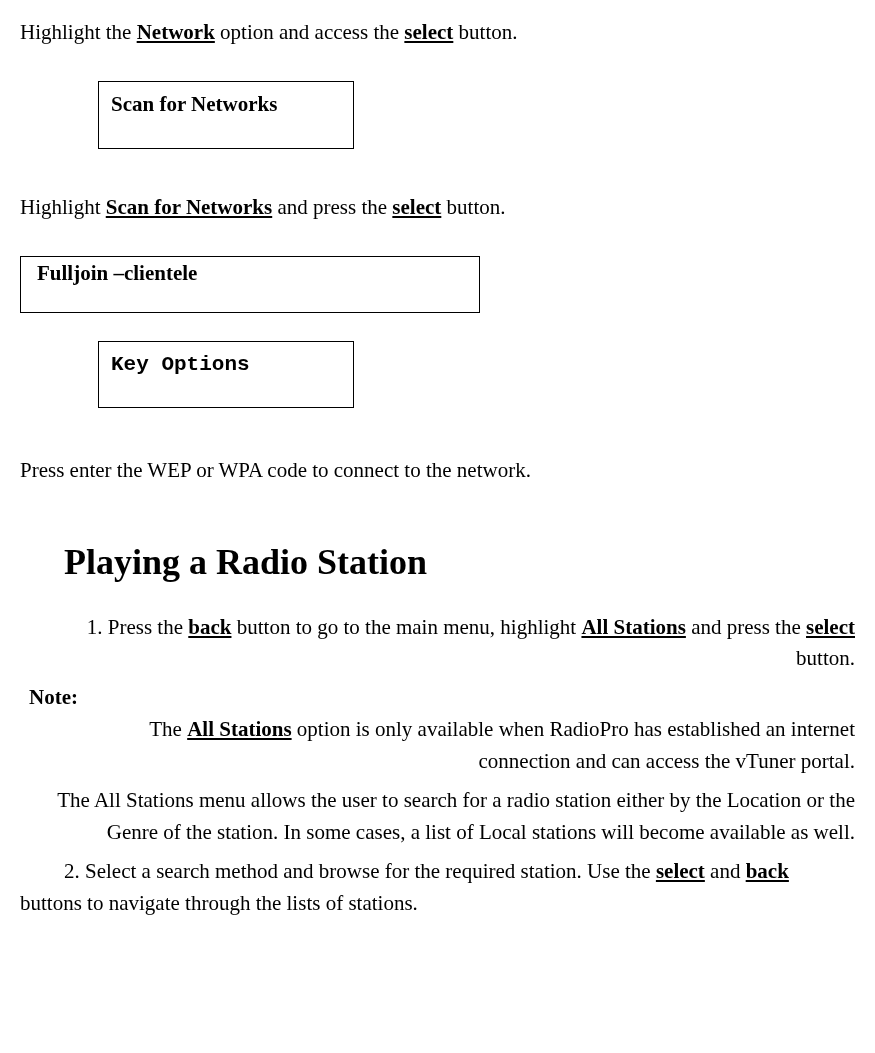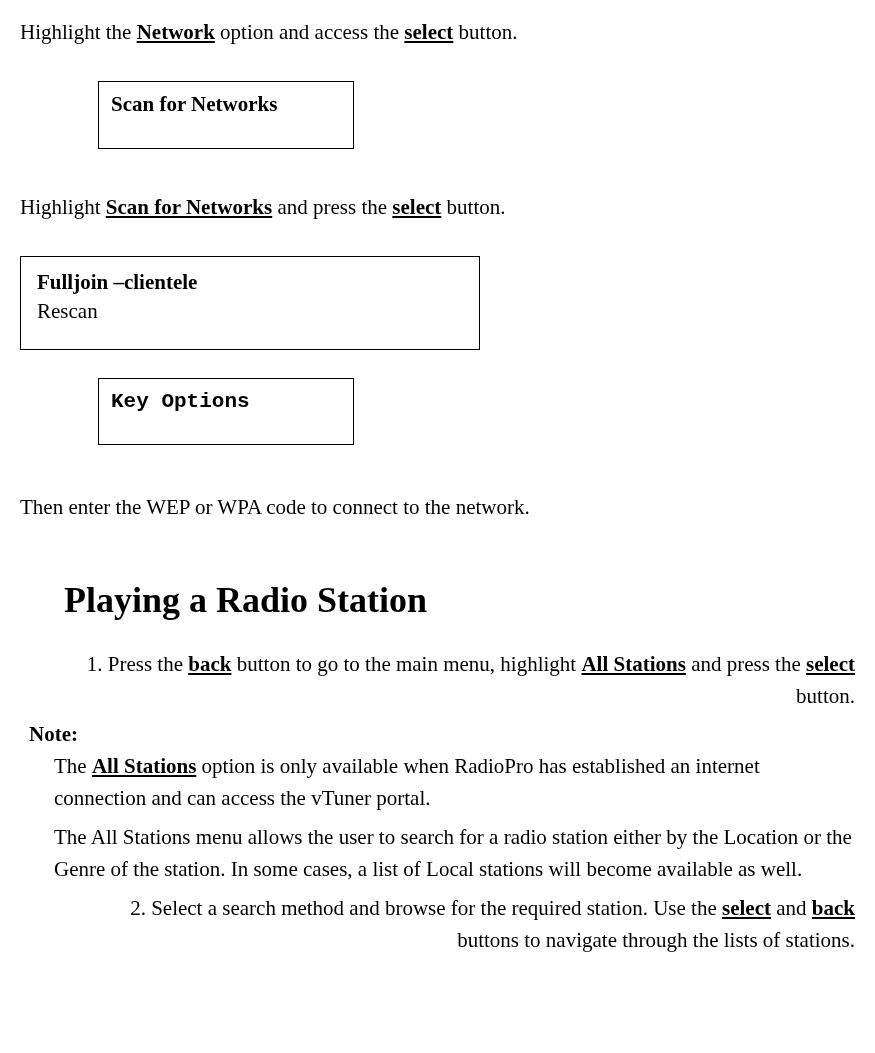--- a/index.html
+++ b/index.html
@@ -21,21 +21,21 @@
     margin-left: 78px;
     margin-bottom: 44px;
     padding: 8px 10px 28px 12px;
     font-weight: bold;
   }
   .box2 {
     border: 1.5px solid #000;
     width: 432px;
     margin-left: 0px;
     margin-bottom: 28px;
-    padding: 11px 10px 24px 16px;
+    padding: 2px 10px 24px 16px;
   }
   .box2 .line {
     line-height: 1.35;
   }
   .box2 .line.bold {
     font-weight: bold;
   }
   .box3 {
     border: 1.5px solid #000;
     width: 232px;
@@ -59,54 +59,53 @@
     line-height: 1.5;
     text-align: right;
   }
   .note-label {
     font-weight: bold;
     margin: 6px 0 2px 9px;
   }
   .note-body {
     margin: 0 0 8px 34px;
     line-height: 1.5;
+    text-align: right;
   }
   .step2 {
     margin: 4px 0 0 0;
     text-indent: 44px;
     line-height: 1.5;
-    text-align: right;
   }
   b { font-weight: bold; text-decoration: underline; }
 </style>
 </head>
 <body>
 
 <p class="para">
   <span>Highlight the </span><b>Network</b><span> option and access the </span><b>select</b><span> button.</span>
 </p>
 
 <div class="box1">
   <span>Scan for Networks</span>
 </div>
 
 <p class="para">
   <span>Highlight </span><b>Scan for Networks</b><span> and press the </span><b>select</b><span> button.</span>
 </p>
 
 <div class="box2">
   <div class="line bold">Fulljoin –clientele</div>
-  <div class="line">Rescan</div>
 </div>
 
 <div class="box3">
   <span>Key Options</span>
 </div>
 
-<p class="para2">Then enter the WEP or WPA code to connect to the network.</p>
+<p class="para2">Press enter the WEP or WPA code to connect to the network.</p>
 
 <div class="section-title">Playing a Radio Station</div>
 
 <p class="step">
   <span>1. Press the </span><b>back</b><span> button to go to the main menu, highlight </span><b>All Stations</b><span> and press the </span><b>select</b><span> button.</span>
 </p>
 
 <div class="note-label">Note:</div>
 
 <p class="note-body">

